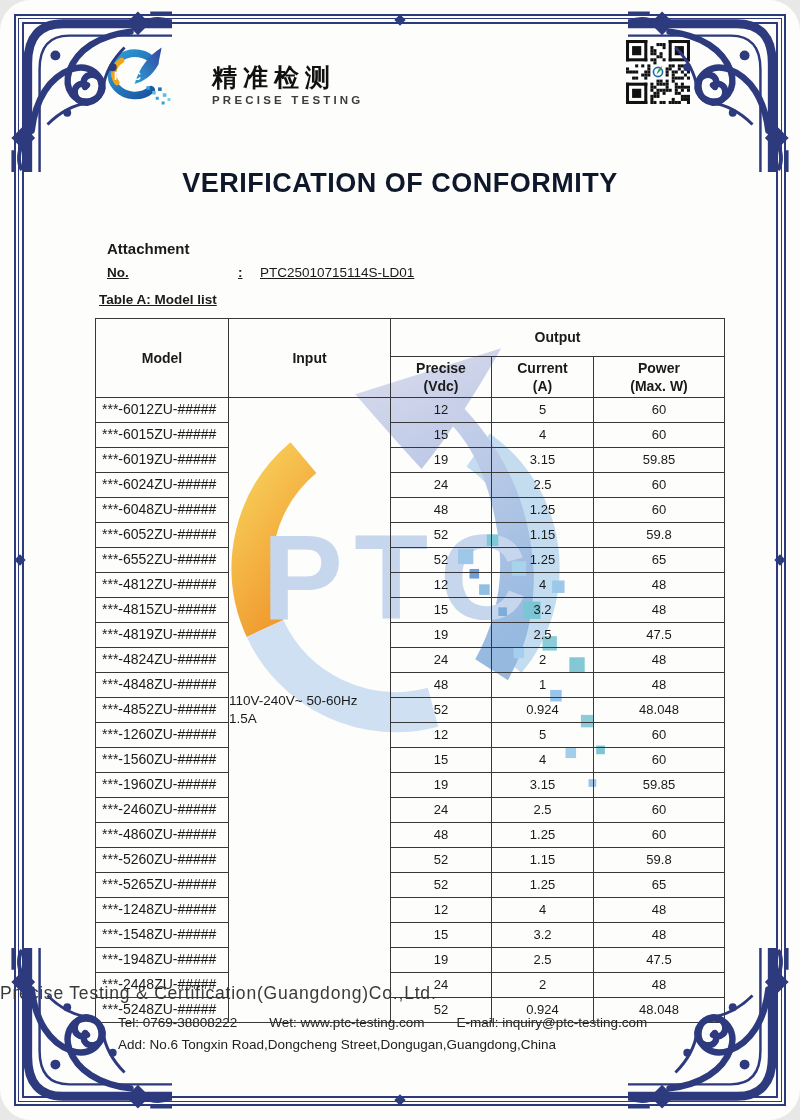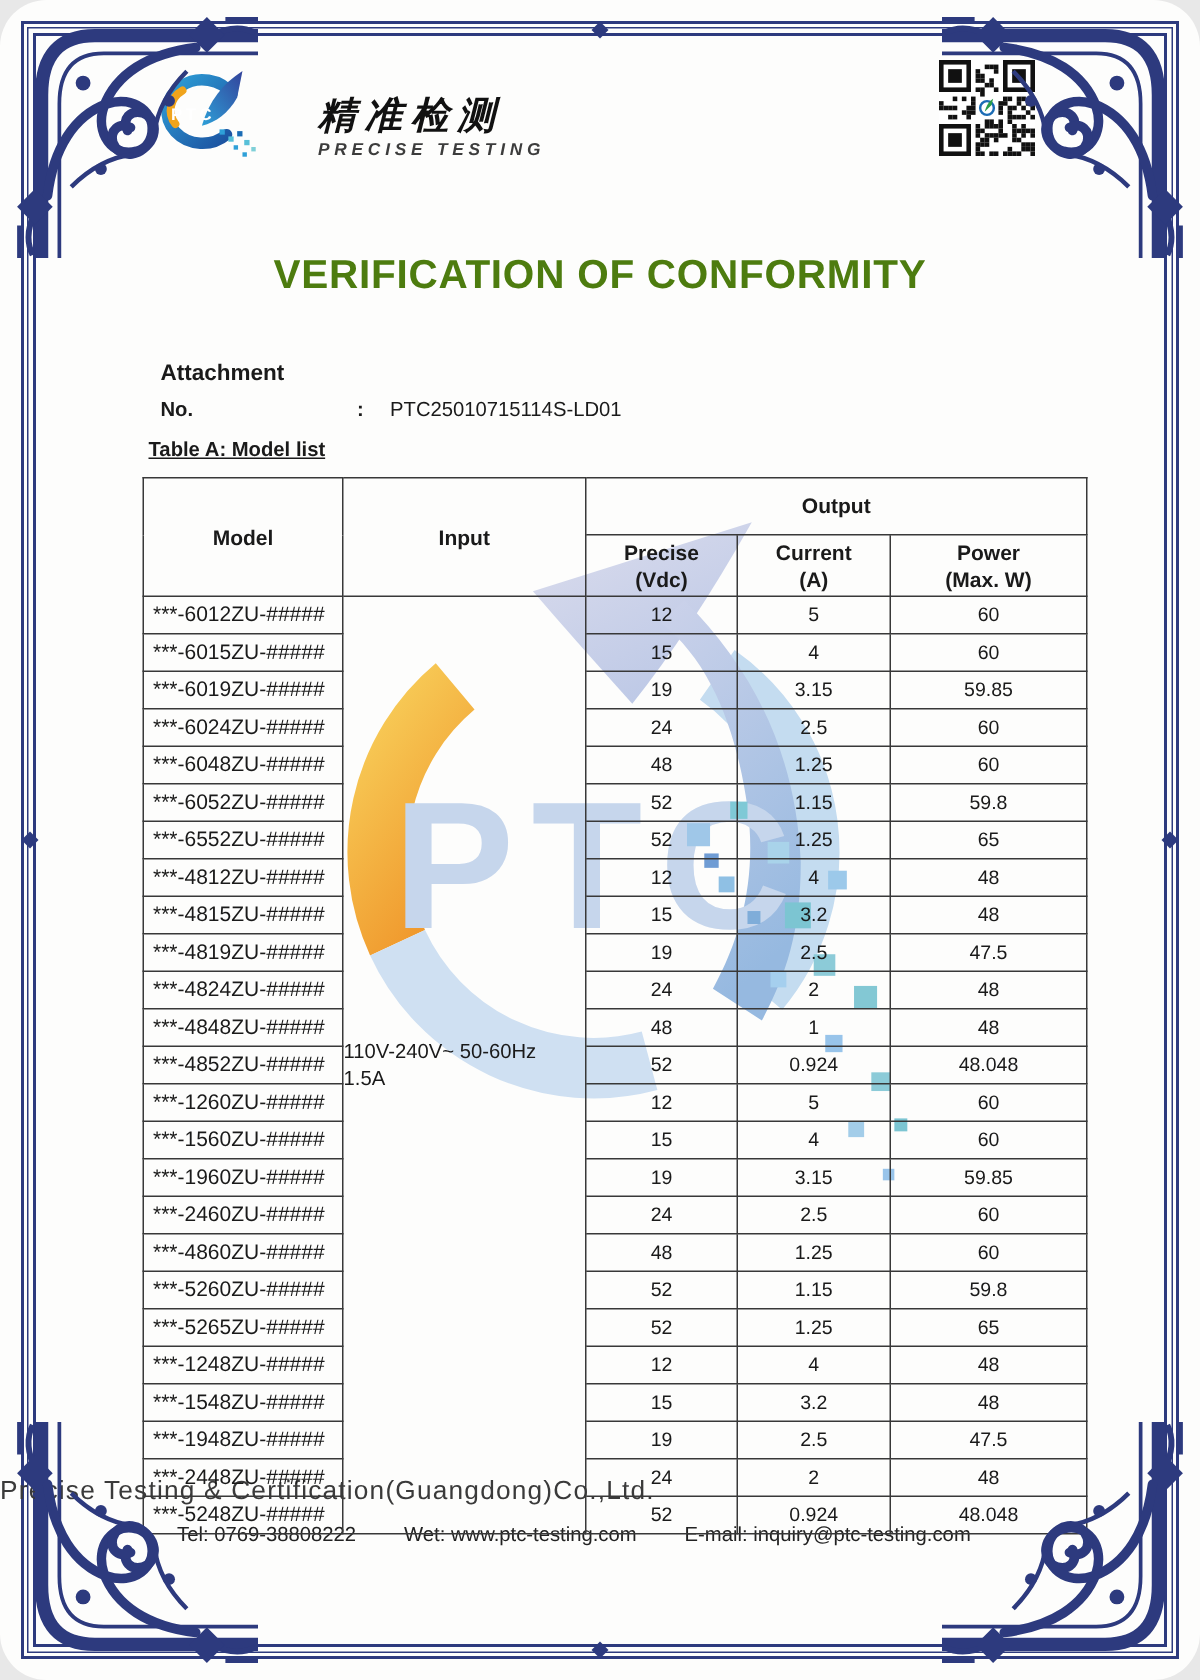--- a/index.html
+++ b/index.html
@@ -16,30 +16,30 @@
   .corner{position:absolute;width:168px;height:168px;z-index:5;}
   .corner.tl{top:4px;left:4px;}
   .corner.tr{top:4px;right:4px;transform:scaleX(-1);}
   .corner.bl{bottom:4px;left:4px;transform:scaleY(-1);}
   .corner.br{bottom:4px;right:4px;transform:scale(-1,-1);}
   .edge-orn{position:absolute;width:22px;height:22px;z-index:5;}
 
   
   .logo-group{position:absolute;left:104px;top:42px;display:flex;align-items:center;}
   .logo-mark{width:100px;height:72px;}
-  .logo-text{margin-left:8px;margin-top:14px;font-style:italic;}
+  .logo-text{margin-left:8px;margin-top:14px;}
   .logo-cn{font-size:25px;font-weight:bold;color:#111;letter-spacing:6px;line-height:1.05;}
   .logo-en{font-size:11.5px;font-weight:bold;color:#3c3c3c;letter-spacing:3.2px;margin-top:3px;text-align:center;}
   .qr{position:absolute;left:626px;top:40px;width:64px;height:64px;}
 
   
   .doc-title{position:absolute;top:168px;left:0;width:100%;text-align:center;
-             font-size:27px;font-weight:bold;color:#4d7c0f;letter-spacing:0.5px;}
+             font-size:27px;font-weight:bold;color:#0f172a;letter-spacing:0.5px;}
   .attachment-heading{position:absolute;left:107px;top:240px;font-size:15px;font-weight:bold;}
-  .no-row{position:absolute;left:107px;top:265px;font-size:13.5px;display:flex;align-items:flex-start;}
+  .no-row{position:absolute;left:107px;top:265px;font-size:13.5px;display:flex;align-items:flex-start;text-decoration:underline;}
   .no-label{font-weight:bold;width:131px;}
   .no-colon{font-weight:bold;width:14px;}
   .no-value{margin-left:8px;}
   .table-caption{position:absolute;left:99px;top:292px;font-size:13.5px;font-weight:bold;text-decoration:underline;}
 
   
   .watermark{position:absolute;left:170px;top:332px;width:480px;height:520px;z-index:1;}
 
   
   .model-table{position:absolute;left:95px;top:318px;width:629px;border-collapse:collapse;
@@ -567,14 +567,15 @@
     </tr>
       </tbody>
   </table>
 
   <div class="footer-company">Precise Testing &amp; Certification(Guangdong)Co.,Ltd.</div>
   <div class="footer-contact">
     <span>Tel: 0769-38808222</span>
     <span>Wet: www.ptc-testing.com</span>
     <span>E-mail: inquiry@ptc-testing.com</span>
   </div>
+  <div class="footer-address">Add: No.6 Tongxin Road,Dongcheng Street,Dongugan,Guangdong,China</div>
 
 </div>
 
 </body></html>

